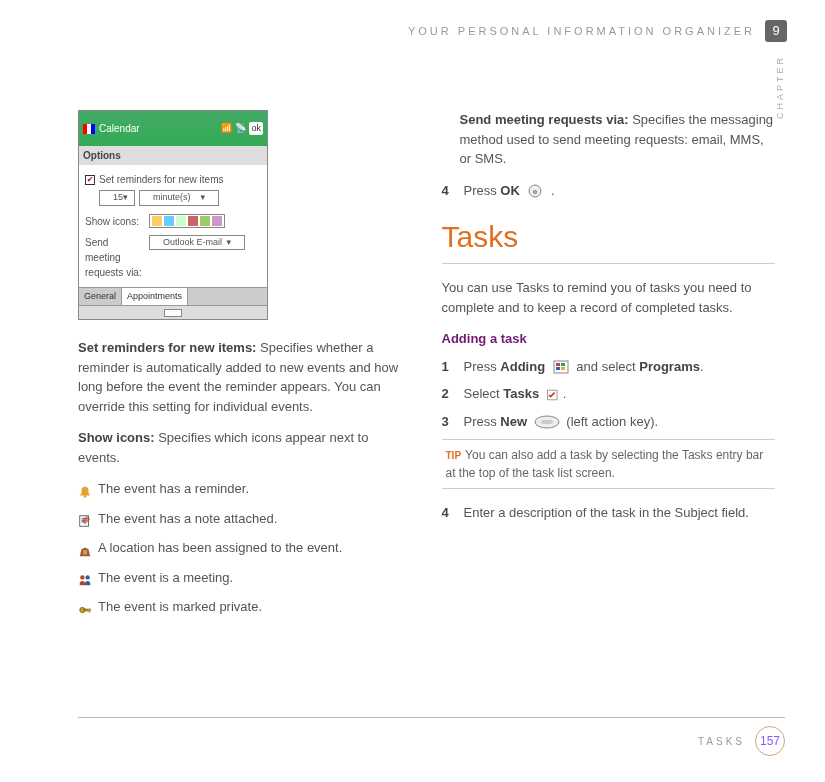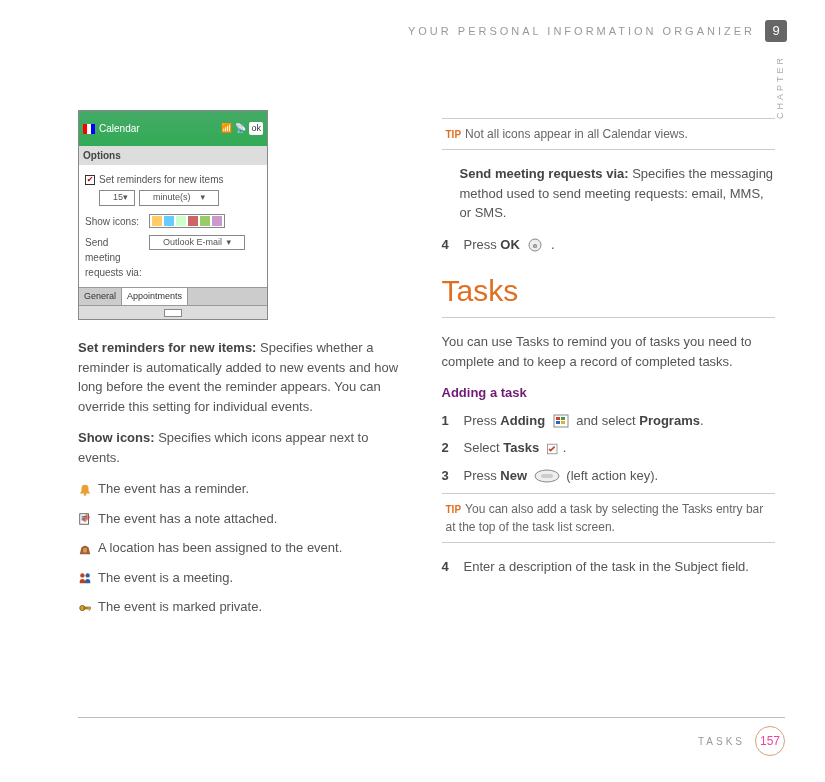--- a/index.html
+++ b/index.html
@@ -138,21 +138,21 @@
       border-top: 1px solid #999;
       display:flex; align-items:center; justify-content:center;
     }
     .cal-kbd-inner { width: 18px; height:8px; border:1px solid #888; background:#fff;}
     .para { margin-bottom: 12px; color: #555; }
     .para .b { font-weight: bold; color: #444; }
     .icon-line {
       display: flex;
       gap: 6px;
       margin-bottom: 10px;
-      align-items: center;
+      align-items: flex-end;
     }
     .mini-icon {
       width: 14px; height: 14px;
       flex-shrink: 0;
       display: inline-block;
       margin-top: 2px;
     }
     .tip-box {
       border-top: 1px solid #ccc;
       border-bottom: 1px solid #ccc;
@@ -218,21 +218,21 @@
     }
     .page-num {
       border: 1px solid #d8a080;
       border-radius: 50%;
       width: 30px;
       height: 30px;
       display: flex;
       align-items: center;
       justify-content: center;
       font-size: 12px;
-      color: #ec4899;
+      color: #8b5cf6;
     }
   </style>
 </head>
 <body>
 
 <div class="header">
   <span class="header-title">YOUR PERSONAL INFORMATION ORGANIZER</span>
   <span class="chapter-num">9</span>
 </div>
 <div class="chapter-label">CHAPTER</div>
@@ -338,23 +338,20 @@
           <rect x="7" y="7" width="7" height="2" fill="#d0a030" stroke="#806010"></rect>
           <rect x="12" y="7" width="2" height="4" fill="#d0a030"></rect>
         </svg>
       <span>The event is marked private.</span>
     </div>
 
   </div>
 
   <div class="col">
 
-    <div class="tip-box">
-      <span class="tip-label">TIP</span><span>Not all icons appear in all Calendar views.</span>
-    </div>
 
     <p class="para" style="padding-left:18px;">
       <span class="b">Send meeting requests via:</span><span> Specifies the messaging method used to send meeting requests: email, MMS, or SMS.</span>
     </p>
 
     <div class="step">
       <span class="step-num">4</span>
       <span class="step-text">
         <span>Press </span><span class="b">OK</span>
         <svg class="inline-icon" viewBox="0 0 20 16">

